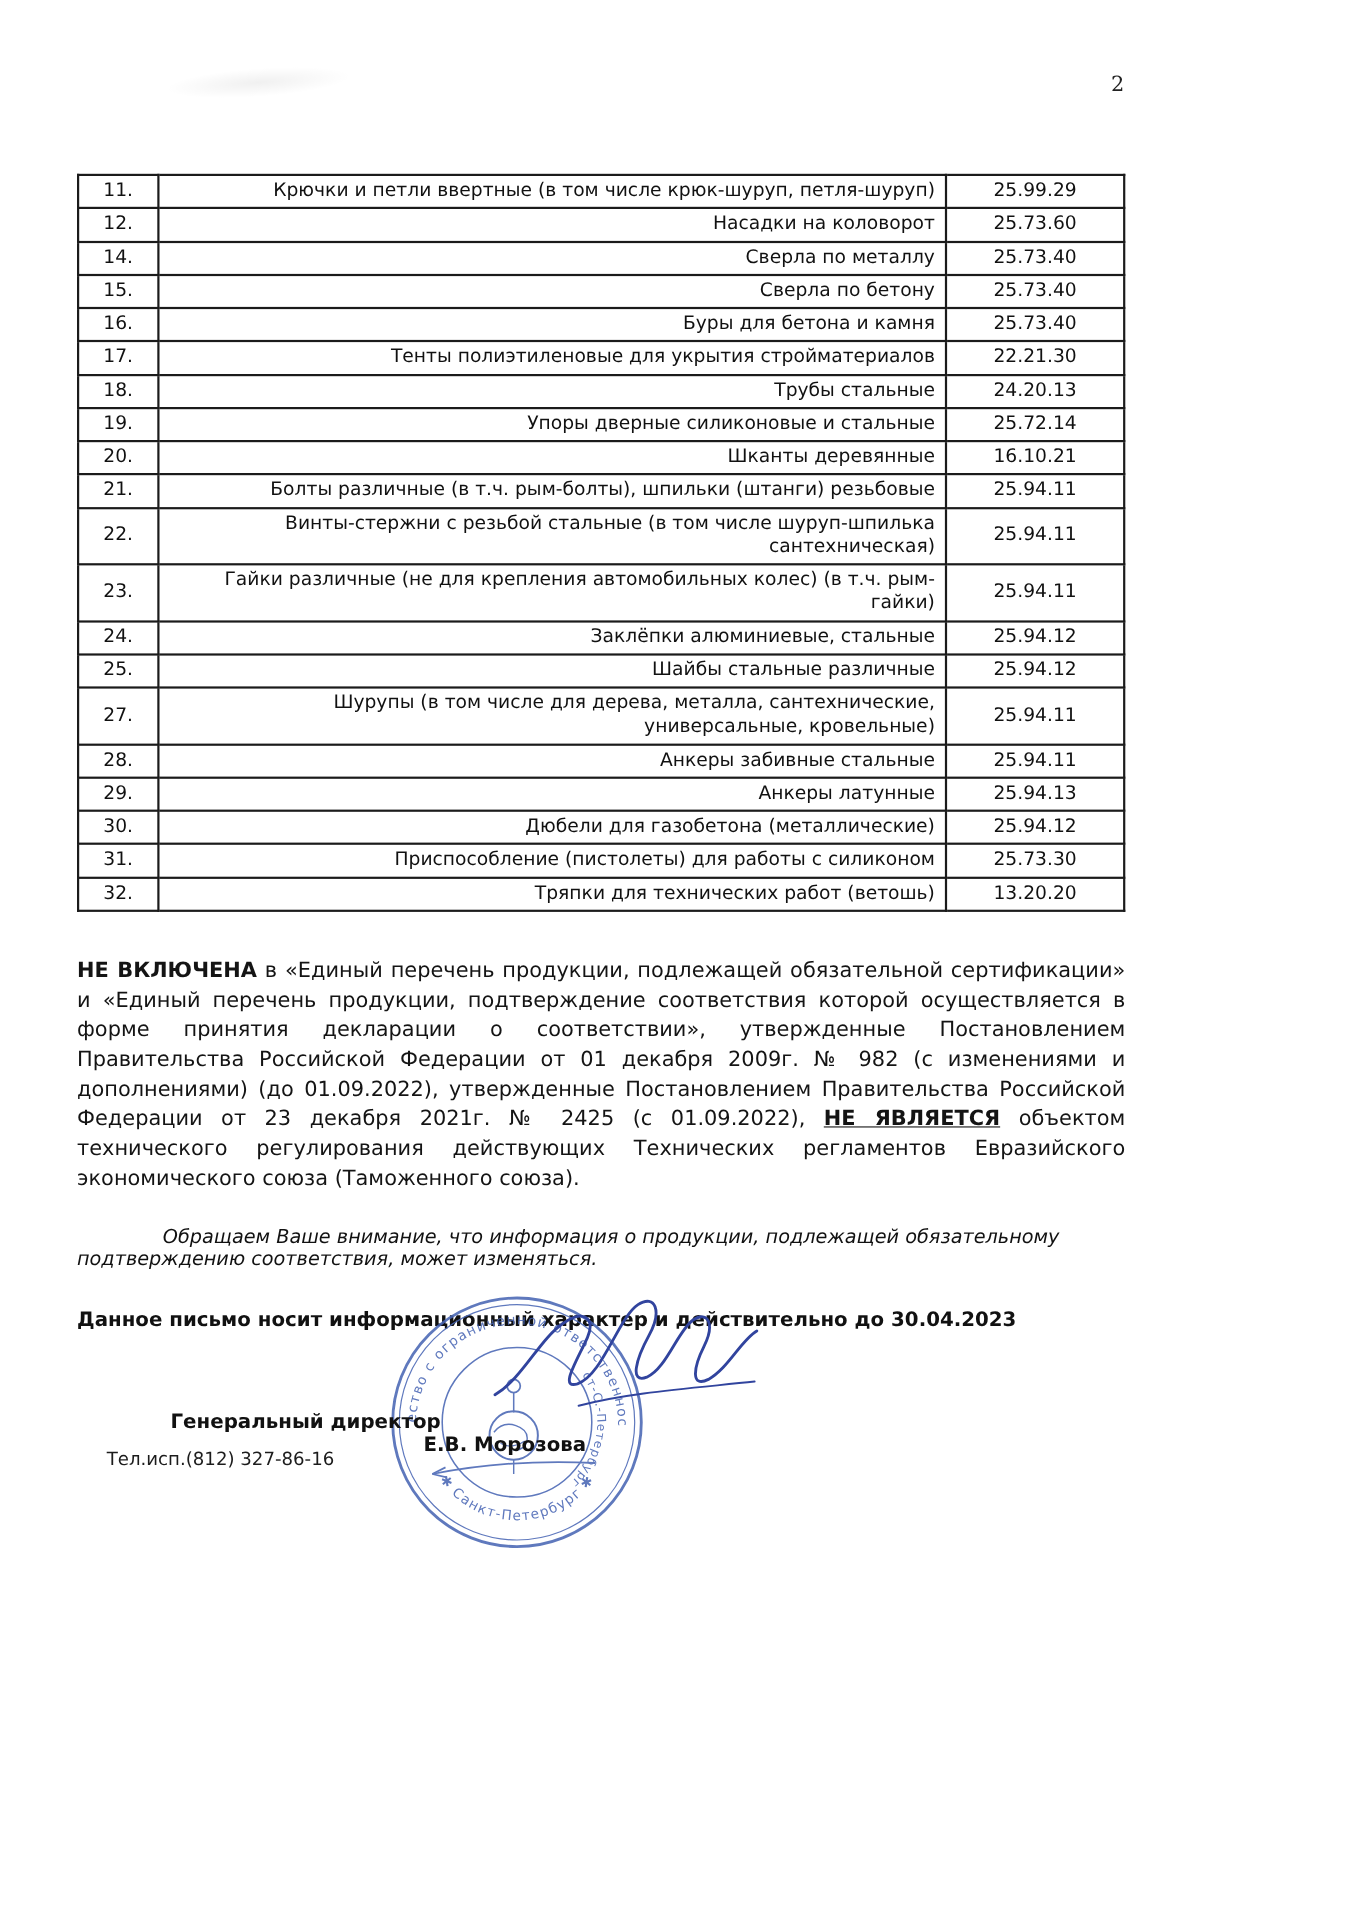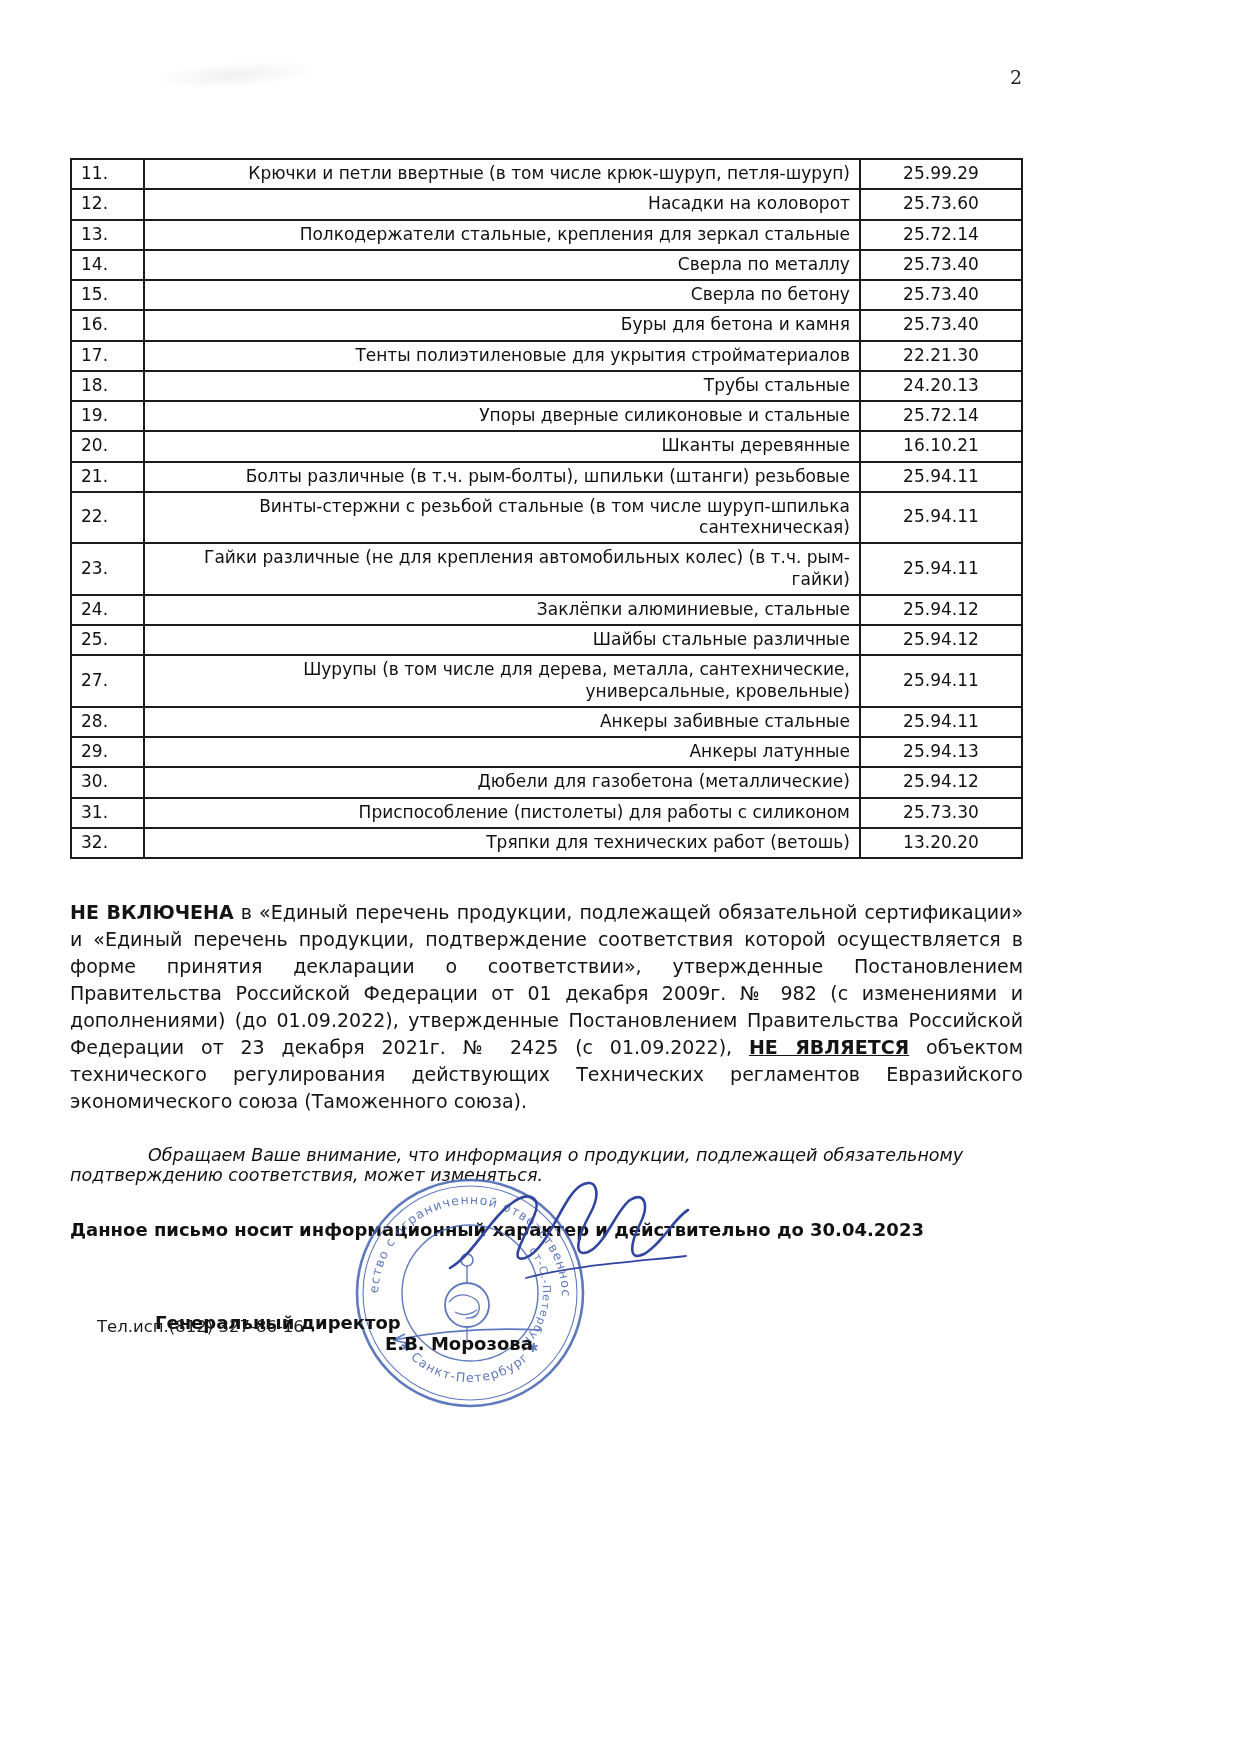--- a/index.html
+++ b/index.html
@@ -43,21 +43,21 @@
     font-size: 17px;
     line-height: 1.25;
   }
   table.products td {
     border: 2px solid #1b1b1b;
     padding: 3px 9px 4px 9px;
     vertical-align: middle;
   }
   td.c-num {
     width: 72px;
-    text-align: left;
+    text-align: center;
     padding-right: 12px;
     margin-left: 32px;
   }
   td.c-name { width: 707px; text-align: right; }
   td.c-code { width: 160px; text-align: center; }
 
   .para {
     font-size: 19px;
     line-height: 1.42;
     text-align: justify;
@@ -129,25 +129,20 @@
       <tbody>
           <tr>
         <td class="c-num">11.</td>
         <td class="c-name">Крючки и петли ввертные (в том числе крюк-шуруп, петля-шуруп)</td>
         <td class="c-code">25.99.29</td>
       </tr>
           <tr>
         <td class="c-num">12.</td>
         <td class="c-name">Насадки на коловорот</td>
         <td class="c-code">25.73.60</td>
-      </tr>
-          <tr>
-        <td class="c-num">13.</td>
-        <td class="c-name">Полкодержатели стальные, крепления для зеркал стальные</td>
-        <td class="c-code">25.72.14</td>
       </tr>
           <tr>
         <td class="c-num">14.</td>
         <td class="c-name">Сверла по металлу</td>
         <td class="c-code">25.73.40</td>
       </tr>
           <tr>
         <td class="c-num">15.</td>
         <td class="c-name">Сверла по бетону</td>
         <td class="c-code">25.73.40</td>

